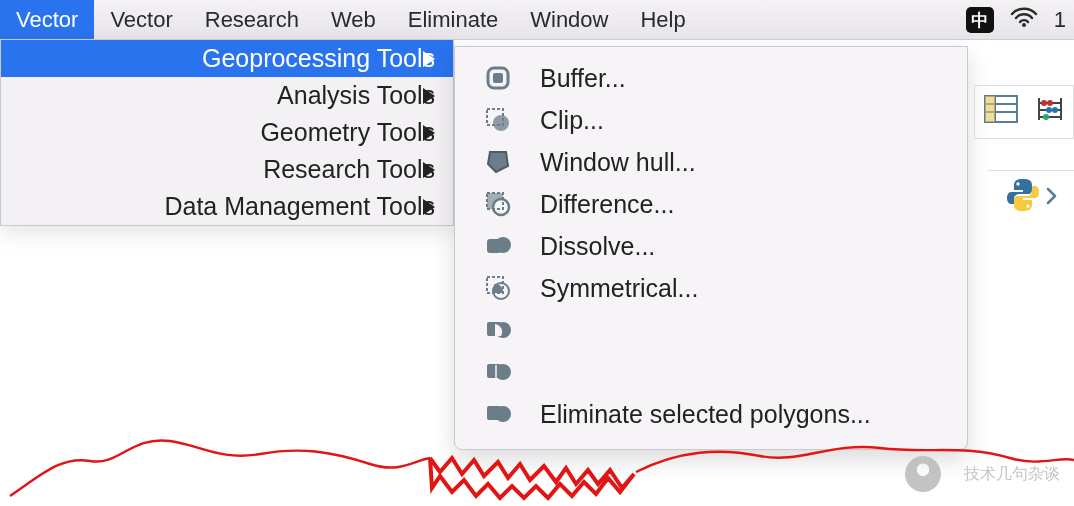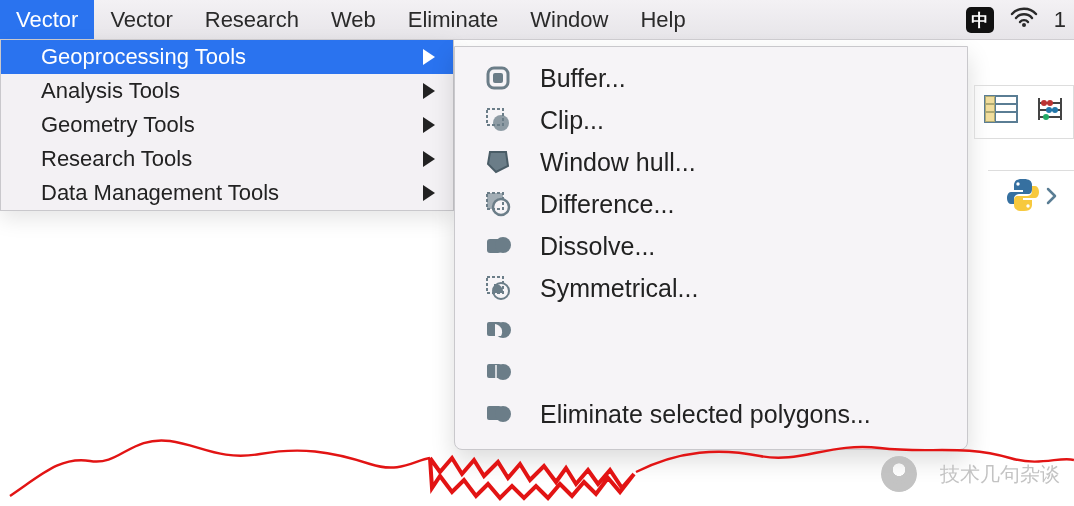--- a/index.html
+++ b/index.html
@@ -49,23 +49,24 @@
     position: absolute; top: 40px; left: 0;
     width: 454px;
     background: #f3f1f4;
     border: 1px solid #c9c8cc;
     border-top: none;
     box-shadow: 0 8px 20px rgba(0,0,0,0.1);
   }
   .dropdown-item {
     display: flex; align-items: center;
     padding: 4px 18px 4px 40px;
-    font-size: 22px;
+    font-size: 25px;
     color: #222;
     position: relative;
+    justify-content: flex-end;
   }
   .dropdown-item.highlight { background: #2a73ef; color: #fff; }
   .dropdown-item .chev {
     position: absolute; right: 18px; top: 50%;
     transform: translateY(-50%);
     width: 0; height: 0;
     border-top: 8px solid transparent;
     border-bottom: 8px solid transparent;
     border-left: 12px solid #222;
   }
@@ -111,21 +112,21 @@
     overflow: hidden;
   }
   .map svg { width: 100%; height: 100%; }
 
   
   .watermark {
     position: absolute;
     right: 14px; bottom: 14px;
     display: flex; align-items: center; gap: 23px;
     color: #bdbdbd;
-    font-size: 20px;
+    font-size: 16px;
     opacity: .9;
   }
   .watermark .logo {
     width: 36px; height: 36px;
     background: #bdbdbd;
     -webkit-mask: radial-gradient(circle at 50% 38%, transparent 6px, #000 6.5px);
     border-radius: 50%;
     display: flex; align-items: center; justify-content: center;
     font-size: 16px;
     color: #fff;

